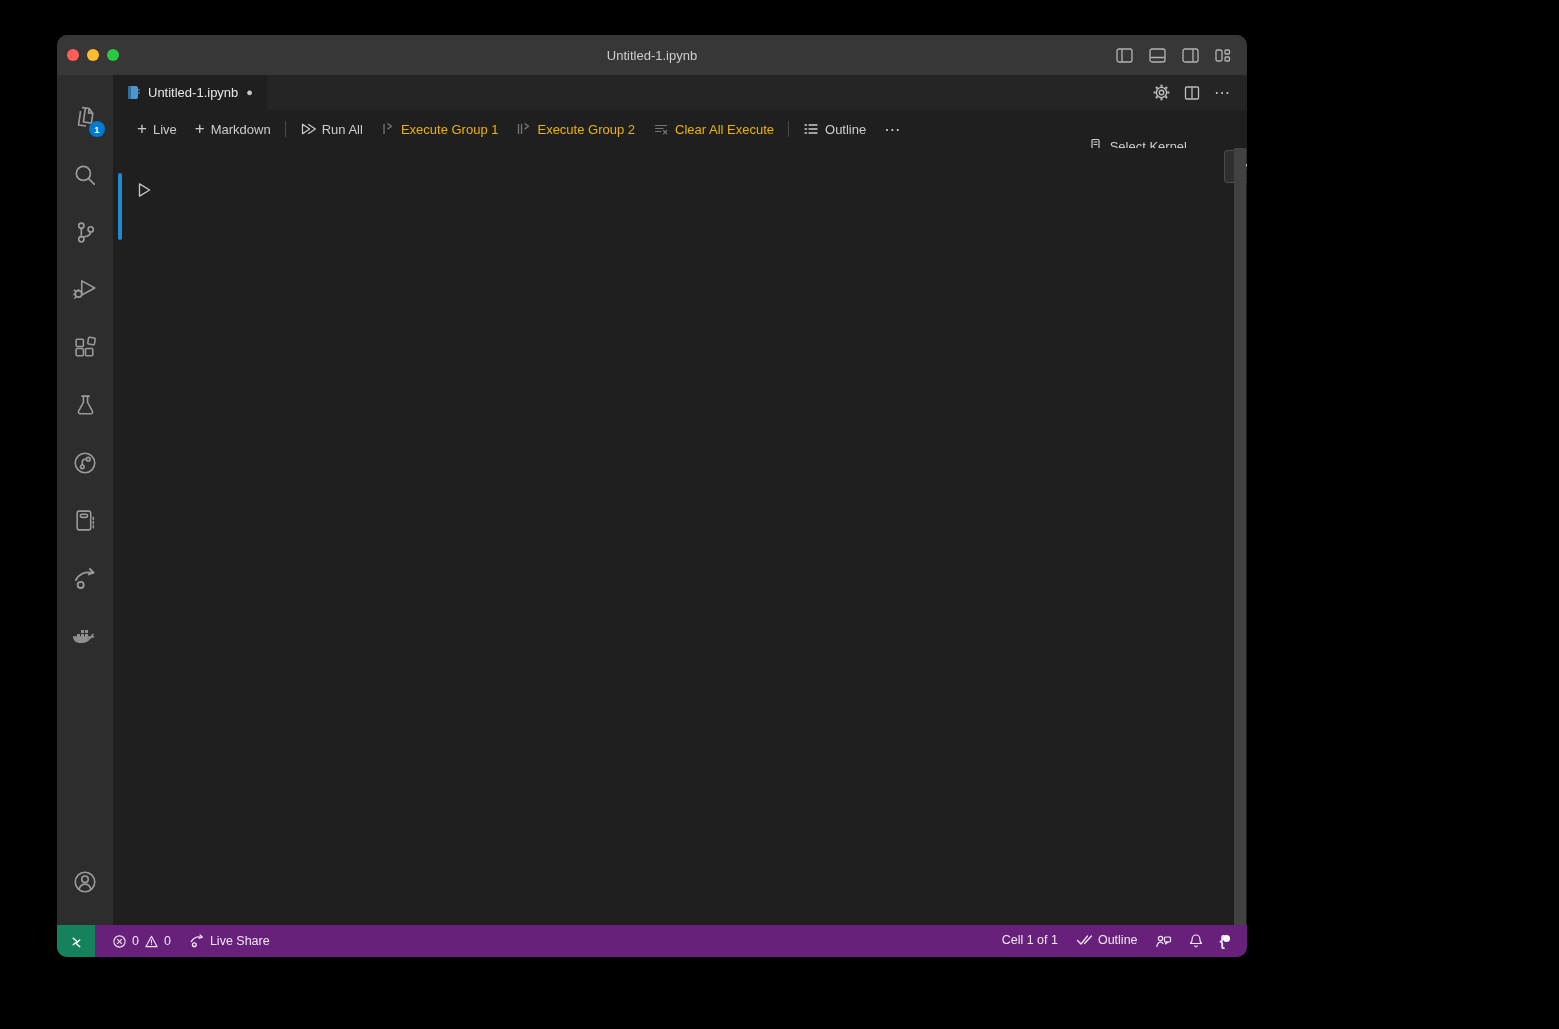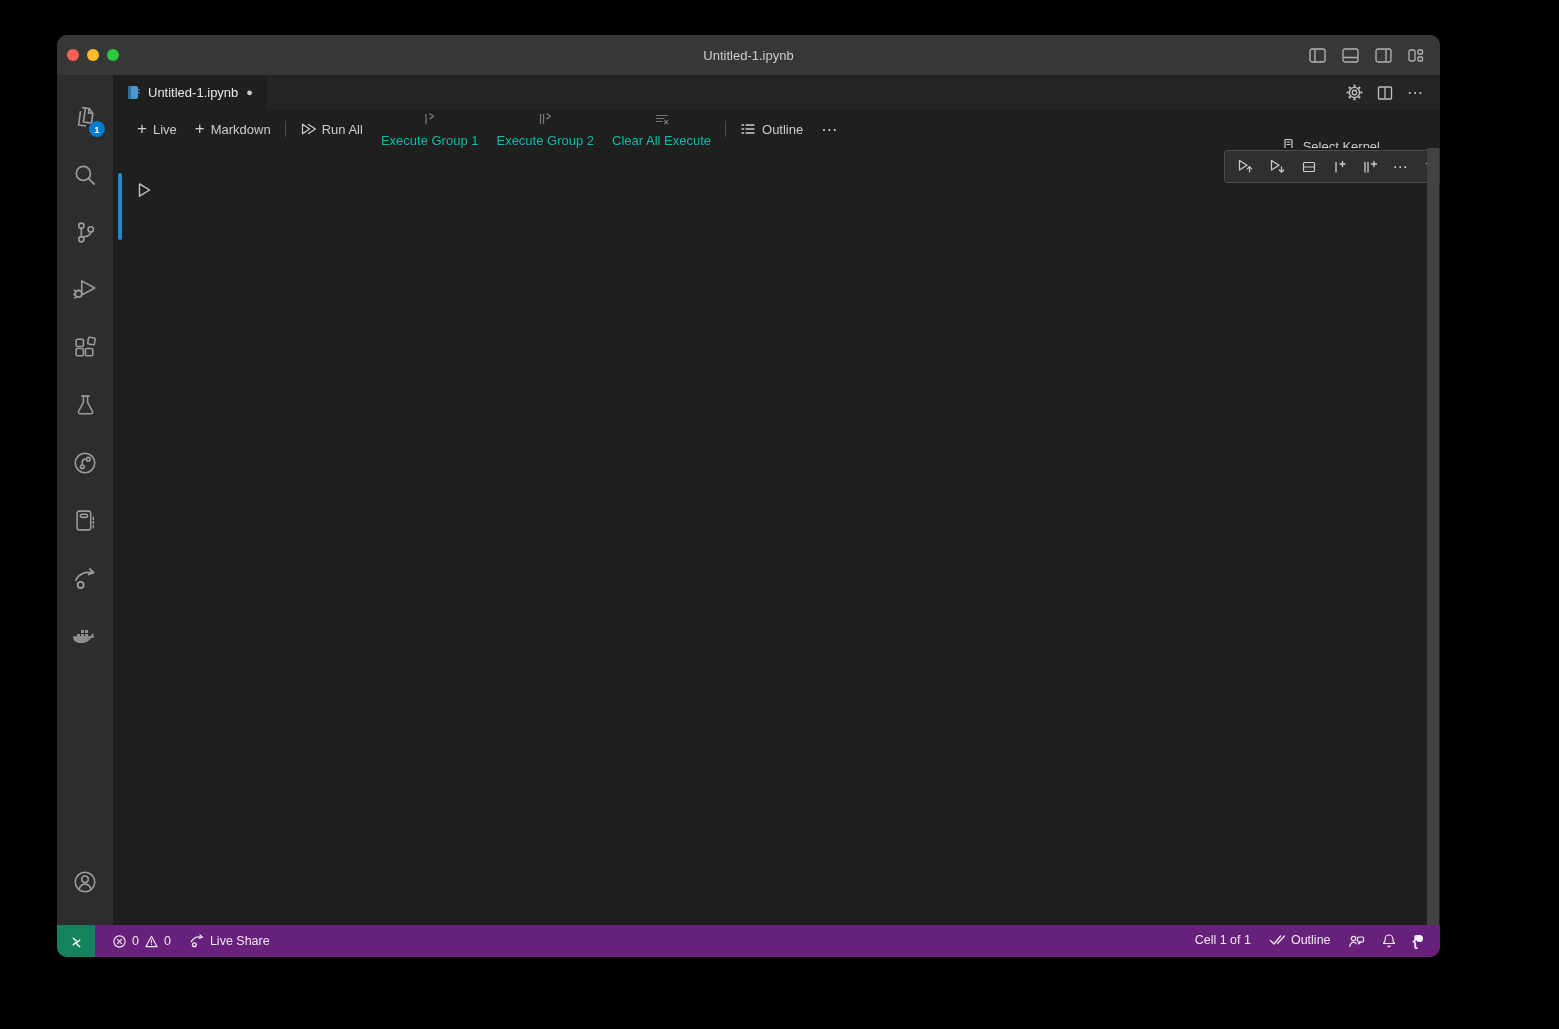--- a/index.html
+++ b/index.html
@@ -1,36 +1,36 @@
 <!DOCTYPE html>
 <html><head>
 <meta charset="utf-8">
 <style>
   html,body{margin:0;padding:0;background:#000;width:1559px;height:1029px;
     font-family:"Liberation Sans","DejaVu Sans",sans-serif;-webkit-font-smoothing:antialiased;}
-  .window{position:absolute;left:57px;top:35px;width:1383px;height:922px;background:#1f1f1f;
+  .window{position:absolute;left:57px;top:35px;width:1190px;height:922px;background:#1f1f1f;
     border-radius:10px;overflow:hidden;}
   
   .titlebar{position:absolute;left:0;top:0;width:100%;height:40px;background:#373737;display:flex;align-items:center;}
   .traffic{position:absolute;left:10px;top:14px;display:flex;gap:8px;}
   .tl{width:12px;height:12px;border-radius:50%;}
   .win-title{position:absolute;left:0;right:0;text-align:center;color:#cccccc;font-size:13px;}
   .layout-ctrls{position:absolute;right:14px;top:10px;display:flex;gap:13px;}
   .lc{width:20px;height:20px;display:flex;align-items:center;justify-content:center;}
   
   .tabbar{position:absolute;left:56px;top:40px;right:0;height:35px;background:#252526;display:flex;}
   .tab{height:35px;background:#1f1f1f;display:flex;align-items:center;padding:0 14px;gap:8px;}
   .tab-label{color:#e7e7e7;font-size:13px;}
   .dirty-dot{color:#c9c9c9;font-size:11px;line-height:1;}
   .tab-actions{position:absolute;right:16px;top:0;height:35px;display:flex;align-items:center;gap:14px;}
   
   .nbtoolbar{position:absolute;left:56px;top:75px;right:0;height:38px;background:#1f1f1f;
     display:flex;align-items:center;padding-left:15px;color:#cccccc;font-size:13px;}
   .tb-item{display:flex;align-items:center;gap:6px;padding:0 9px;white-space:nowrap;}
-  .tb-item.disabled{color:#14b8a6;flex-direction:column;}
+  .tb-item.disabled{color:#eab308;}
   .tb-sep{width:1px;height:16px;background:#4a4a4a;margin:0 5px;}
   .tb-plus{font-size:17px;font-weight:400;line-height:1;margin-top:-2px;}
   .kernel{position:absolute;right:60px;display:flex;align-items:center;gap:7px;color:#cccccc;margin-top:34px;}
   
   .editor{position:absolute;left:56px;top:113px;right:0;bottom:32px;background:#1f1f1f;}
   .cell-focusbar{position:absolute;left:5px;top:25px;width:4px;height:67px;background:#1f8ad2;border-radius:2px;}
   .cell-runbtn{position:absolute;left:22px;top:33px;width:18px;height:18px;}
   .cell-box{position:absolute;left:53px;top:26px;width:1318px;height:66px;background:#232323;border:1px solid #3c3c3e;}
   .cell-lang{position:absolute;right:10px;bottom:5px;color:#c2c2c2;font-size:12.5px;}
   .cell-toolbar{position:absolute;left:1111px;top:2px;width:228px;height:33px;background:#2f2f30;

